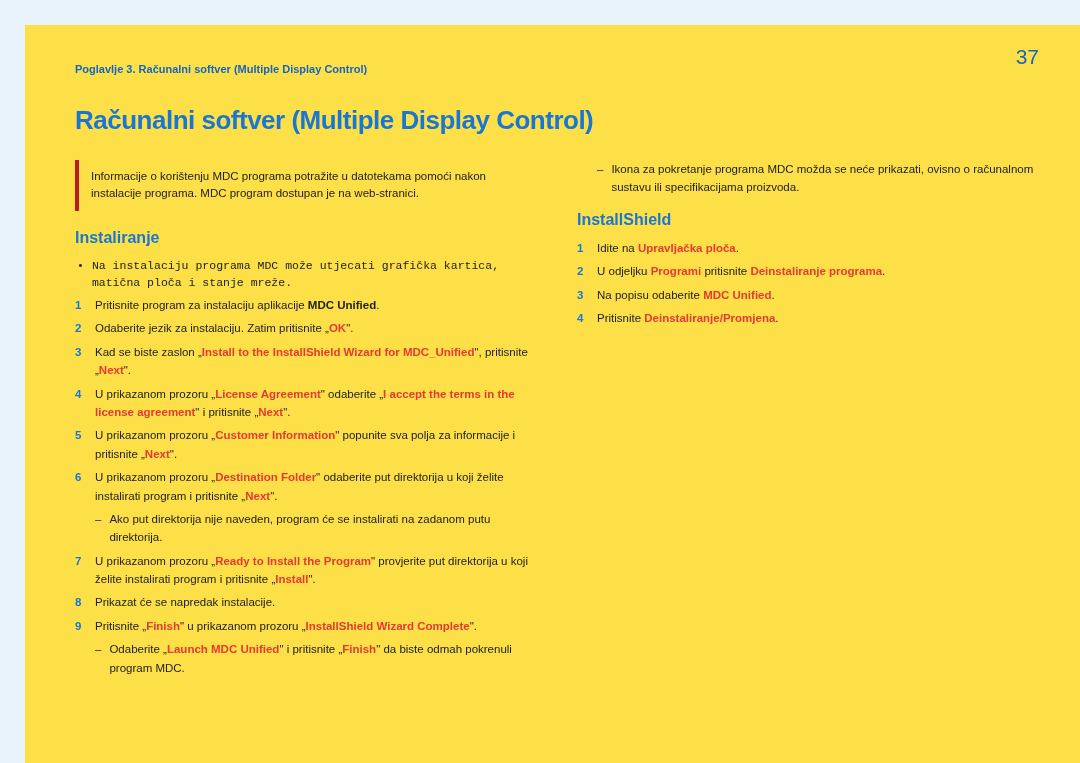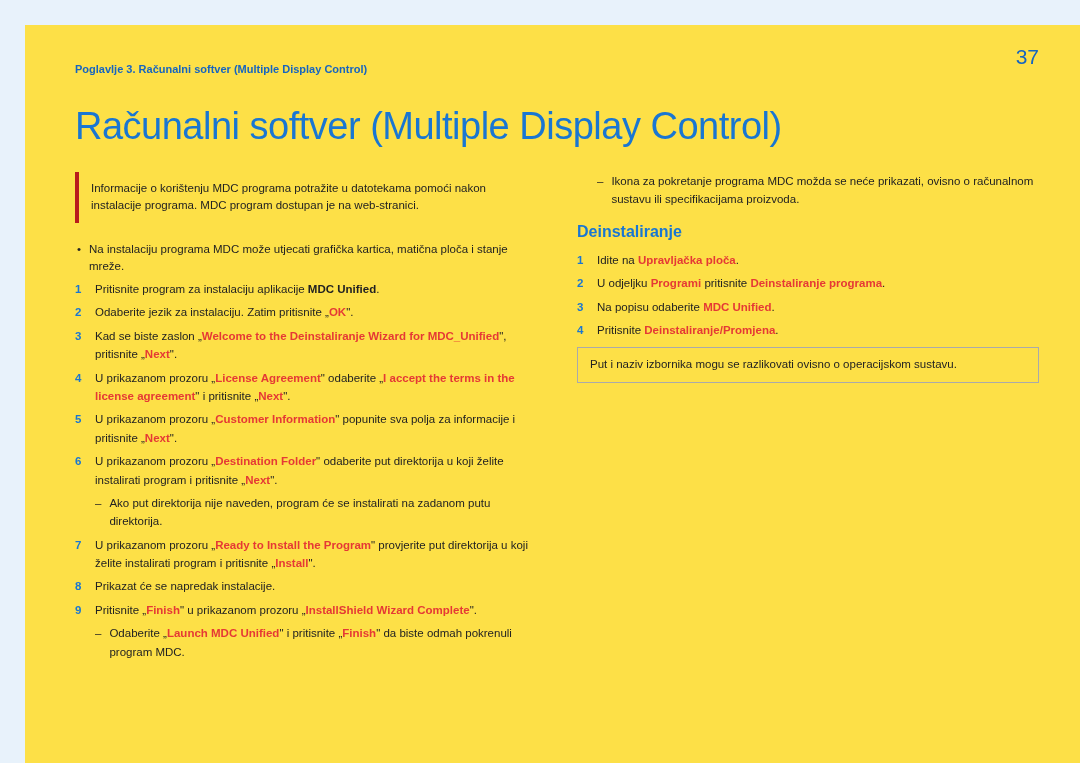--- a/index.html
+++ b/index.html
@@ -30,22 +30,22 @@
   font-weight: 600;
   margin-top: 18px;
 }
 .page-number {
   color: #1665c0;
   font-size: 21px;
   font-weight: 400;
 }
 h1 {
   color: #1976d2;
-  font-size: 38px;
-  font-weight: 400;
+  font-size: 26px;
+  font-weight: 700;
   margin-bottom: 24px;
   letter-spacing: -0.5px;
 }
 .columns {
   display: flex;
   gap: 40px;
 }
 .col-left { width: 470px; }
 .col-right { width: 470px; }
 .intro {
@@ -76,20 +76,21 @@
   font-size: 16px;
   font-weight: 600;
   margin-bottom: 10px;
 }
 .bullet {
   display: flex;
   font-size: 11.5px;
   line-height: 1.5;
   margin-bottom: 5px;
   color: #222;
+  font-family: Liberation Mono, monospace;
 }
 .bullet::before {
   content: "•";
   margin-right: 8px;
   margin-left: 2px;
 }
 .step {
   display: flex;
   font-size: 11.5px;
   line-height: 1.6;
@@ -139,38 +140,39 @@
   </div>
 
   <h1>Računalni softver (Multiple Display Control)</h1>
 
   <div class="columns">
     <div class="col-left">
 
       <div class="info-box">Informacije o korištenju MDC programa potražite u datotekama pomoći nakon instalacije programa. MDC program dostupan je na web-stranici.</div>
 
 
+      <h3>Instaliranje</h3>
 
       <div class="bullet">
           <span>Na instalaciju programa MDC može utjecati grafička kartica, matična ploča i stanje mreže.</span>
         </div>
 
       <div class="step">
         <span class="step-num">1</span>
         <span class="step-text"><span>Pritisnite program za instalaciju aplikacije </span><span class="bold">MDC Unified</span><span>.</span></span>
       </div>
 
       <div class="step">
         <span class="step-num">2</span>
         <span class="step-text"><span>Odaberite jezik za instalaciju. Zatim pritisnite „</span><span class="highlight">OK</span><span>".</span></span>
       </div>
 
       <div class="step">
         <span class="step-num">3</span>
-        <span class="step-text"><span>Kad se biste zaslon „</span><span class="highlight">Welcome to the Deinstaliranje Wizard for MDC_Unified</span><span>", pritisnite „</span><span class="highlight">Next</span><span>".</span></span>
+        <span class="step-text"><span>Kad se biste zaslon „</span><span class="highlight">Install to the InstallShield Wizard for MDC_Unified</span><span>", pritisnite „</span><span class="highlight">Next</span><span>".</span></span>
       </div>
 
       <div class="step">
         <span class="step-num">4</span>
         <span class="step-text"><span>U prikazanom prozoru „</span><span class="highlight">License Agreement</span><span>" odaberite „</span><span class="highlight">I accept the terms in the license agreement</span><span>" i pritisnite „</span><span class="highlight">Next</span><span>".</span></span>
       </div>
 
       <div class="step">
         <span class="step-num">5</span>
         <span class="step-text"><span>U prikazanom prozoru „</span><span class="highlight">Customer Information</span><span>" popunite sva polja za informacije i pritisnite „</span><span class="highlight">Next</span><span>".</span></span>
@@ -203,21 +205,21 @@
         </div>
 
       
     </div>
 
     <div class="col-right">
       <div class="sub">
           <span>Ikona za pokretanje programa MDC možda se neće prikazati, ovisno o računalnom sustavu ili specifikacijama proizvoda.</span>
         </div>
 
-      <h3 style="margin-top:14px">Deinstaliranje</h3>
+      <h3 style="margin-top:14px">InstallShield</h3>
 
       <div class="step">
         <span class="step-num">1</span>
         <span class="step-text"><span>Idite na </span><span class="highlight">Upravljačka ploča</span><span>.</span></span>
       </div>
 
       <div class="step">
         <span class="step-num">2</span>
         <span class="step-text"><span>U odjeljku </span><span class="highlight">Programi</span><span> pritisnite </span><span class="highlight">Deinstaliranje programa</span><span>.</span></span>
       </div>
@@ -225,16 +227,15 @@
       <div class="step">
         <span class="step-num">3</span>
         <span class="step-text"><span>Na popisu odaberite </span><span class="highlight">MDC Unified</span><span>.</span></span>
       </div>
 
       <div class="step">
         <span class="step-num">4</span>
         <span class="step-text"><span>Pritisnite </span><span class="highlight">Deinstaliranje/Promjena</span><span>.</span></span>
       </div>
 
-      <div class="note-box">Put i naziv izbornika mogu se razlikovati ovisno o operacijskom sustavu.</div>
     </div>
   </div>
 </div>
 
 </body></html>

